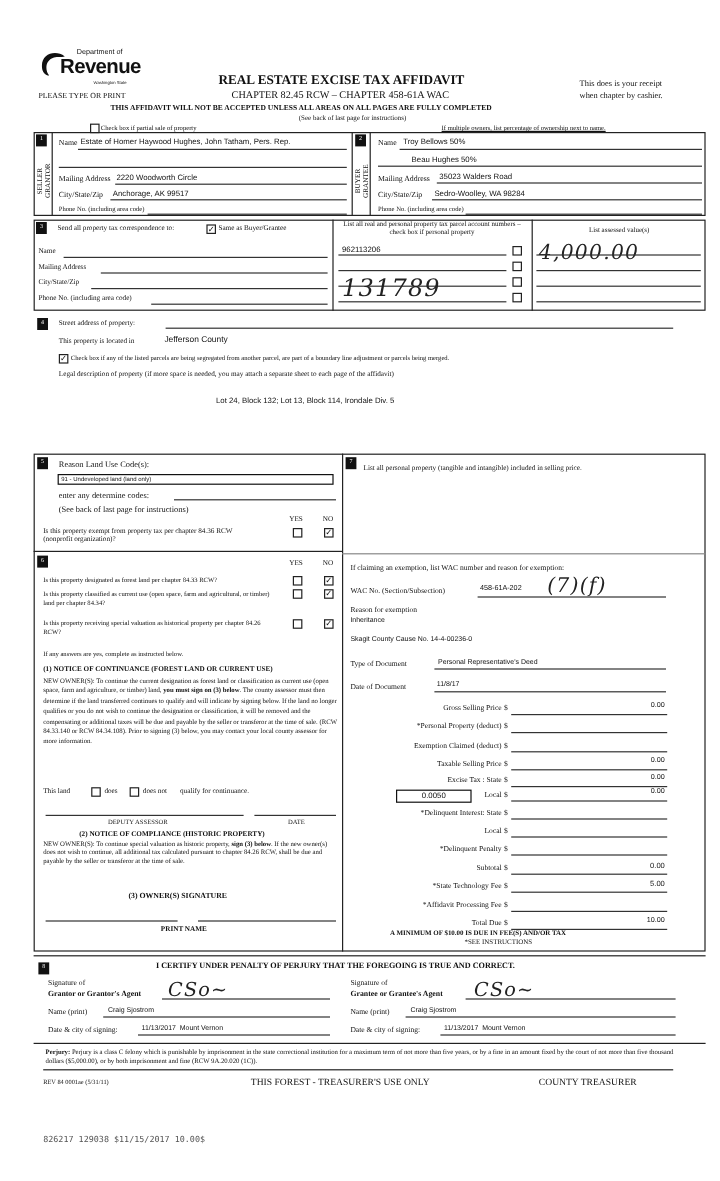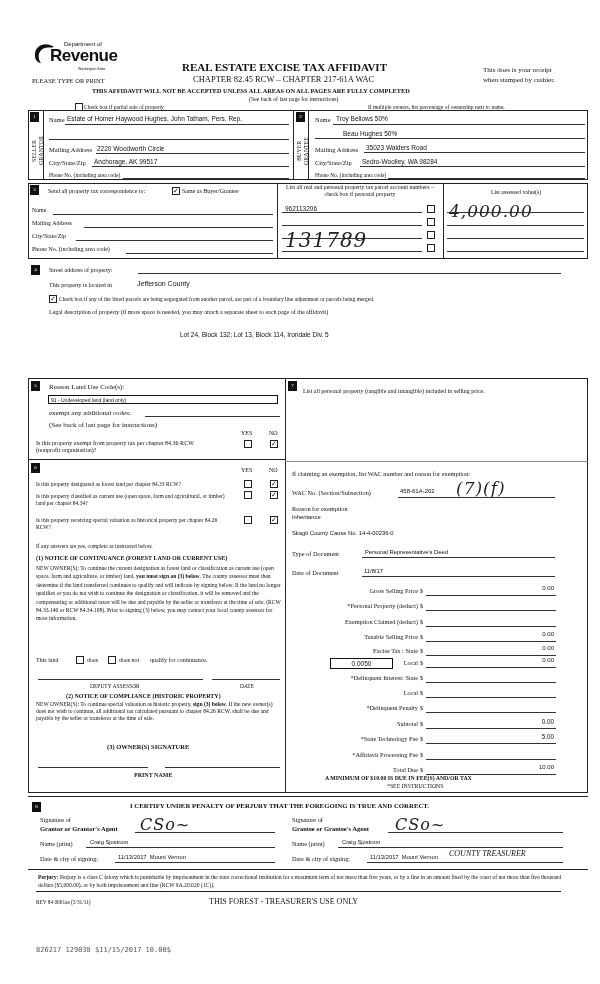--- a/index.html
+++ b/index.html
@@ -25,23 +25,23 @@
 <div class="abs" style="left:32px;top:40px;width:80px;height:36px;">
   <svg width="24" height="22" viewBox="0 0 24 22" style="position:absolute;left:0;top:2px;">
     <path d="M22 5 C14 -1 2 3 3 14 C3 18 6 21 9 21 C5 16 6 8 13 6 C16 5 19 6 22 5 Z" fill="#111"></path>
   </svg>
   <span class="sans" style="position:absolute;left:32px;top:1px;font-size:6px;">Department of</span>
   <span class="sans bold" style="position:absolute;left:18px;top:6px;font-size:17px;letter-spacing:-0.5px;">Revenue</span>
   <span class="sans" style="position:absolute;left:46px;top:27px;font-size:3.5px;">Washington State</span>
 </div>
 <div class="abs lbl" style="left:32px;top:77px;font-size:6.5px;">PLEASE TYPE OR PRINT</div>
 <div class="abs bold" style="left:182px;top:61px;font-size:11px;">REAL ESTATE EXCISE TAX AFFIDAVIT</div>
-<div class="abs" style="left:193px;top:74px;font-size:8.5px;">CHAPTER 82.45 RCW – CHAPTER 217-61A WAC</div>
+<div class="abs" style="left:193px;top:74px;font-size:8.5px;">CHAPTER 82.45 RCW – CHAPTER 458-61A WAC</div>
 <div class="abs" style="left:483px;top:66px;font-size:7px;">This does is your receipt</div>
-<div class="abs" style="left:483px;top:76px;font-size:7px;">when stamped by cashier.</div>
+<div class="abs" style="left:483px;top:76px;font-size:7px;">when chapter by cashier.</div>
 <div class="abs bold" style="left:92px;top:87px;font-size:6.3px;">THIS AFFIDAVIT WILL NOT BE ACCEPTED UNLESS ALL AREAS ON ALL PAGES ARE FULLY COMPLETED</div>
 <div class="abs" style="left:249px;top:96px;font-size:5.8px;">(See back of last page for instructions)</div>
 <div class="cb" style="left:75px;top:103px;"></div>
 <div class="abs lbl" style="left:84px;top:104px;font-size:5.5px;">Check box if partial sale of property</div>
 <div class="abs" style="left:368px;top:104px;font-size:5.5px;text-decoration:underline;">If multiple owners, list percentage of ownership next to name.</div>
 
 <div class="box" style="left:28px;top:110px;width:560px;height:70px;border-width:1.2px;"></div>
 <div class="abs" style="left:43px;top:110px;width:0;height:70px;border-left:1px solid #222;"></div>
 <div class="abs" style="left:293px;top:110px;width:0;height:70px;border-left:1px solid #222;"></div>
 <div class="abs" style="left:308px;top:110px;width:0;height:70px;border-left:1px solid #222;"></div>
@@ -126,21 +126,21 @@
 <div class="abs lbl" style="left:49px;top:309px;font-size:6px;">Legal description of property (if more space is needed, you may attach a separate sheet to each page of the affidavit)</div>
 <div class="abs fill" style="left:180px;top:331px;font-size:6.5px;">Lot 24, Block 132; Lot 13, Block 114, Irondale Div. 5</div>
 
 <div class="box" style="left:28px;top:378px;width:560px;height:415px;border-width:1.2px;"></div>
 <div class="abs" style="left:285px;top:378px;width:0;height:415px;border-left:1.2px solid #222;"></div>
 <div class="abs" style="left:28px;top:459px;width:257px;height:0;border-top:1.2px solid #222;"></div>
 
 <div class="num" style="left:31px;top:381px;">5</div>
 <div class="abs" style="left:49px;top:383px;font-size:7px;">Reason Land Use Code(s):</div>
 <div class="abs sans" style="left:48px;top:395px;width:230px;height:9px;border:1px solid #111;font-size:5px;padding:1px 2px;line-height:6px;">91 - Undeveloped land (land only)</div>
-<div class="abs" style="left:49px;top:409px;font-size:7px;">exempt any additional codes:</div>
+<div class="abs" style="left:49px;top:409px;font-size:7px;">enter any determine codes:</div>
 <div class="line" style="left:145px;top:416px;width:135px;"></div>
 <div class="abs" style="left:49px;top:421px;font-size:7px;">(See back of last page for instructions)</div>
 <div class="abs" style="left:241px;top:430px;font-size:6px;">YES</div>
 <div class="abs" style="left:269px;top:430px;font-size:6px;">NO</div>
 <div class="abs" style="left:36px;top:440px;width:180px;font-size:6px;line-height:7px;">Is this property exempt from property tax per chapter 84.36 RCW (nonprofit organization)?</div>
 <div class="cb" style="left:244px;top:440px;"></div>
 <div class="cb" style="left:270px;top:440px;">✓</div>
 
 <div class="num" style="left:31px;top:463px;">6</div>
 <div class="abs" style="left:241px;top:467px;font-size:6px;">YES</div>
@@ -319,14 +319,14 @@
 
 <div class="abs" style="left:28px;top:869px;width:560px;height:0;border-top:1.2px solid #222;"></div>
 
 <div class="abs" style="left:38px;top:874px;width:535px;font-size:5.6px;line-height:7.5px;">
   <b>Perjury:</b>
   <span>Perjury is a class C felony which is punishable by imprisonment in the state correctional institution for a maximum term of not more than five years, or by a fine in an amount fixed by the court of not more than five thousand dollars ($5,000.00), or by both imprisonment and fine (RCW 9A.20.020 (1C)).</span>
 </div>
 <div class="abs" style="left:36px;top:891px;width:525px;height:0;border-top:1px solid #222;"></div>
 <div class="abs" style="left:36px;top:899px;font-size:5.3px;">REV 84 0001ae (5/31/11)</div>
 <div class="abs" style="left:209px;top:897px;font-size:8px;">THIS FOREST - TREASURER'S USE ONLY</div>
-<div class="abs" style="left:449px;top:849px;font-size:8px;font-style:italic;">COUNTY TREASURER</div>
+<div class="abs" style="left:449px;top:897px;font-size:8px;">COUNTY TREASURER</div>
 <div class="abs mono" style="left:36px;top:946px;font-size:7px;color:#555;">826217 129038 $11/15/2017 10.00$</div>
 
 </body></html>

